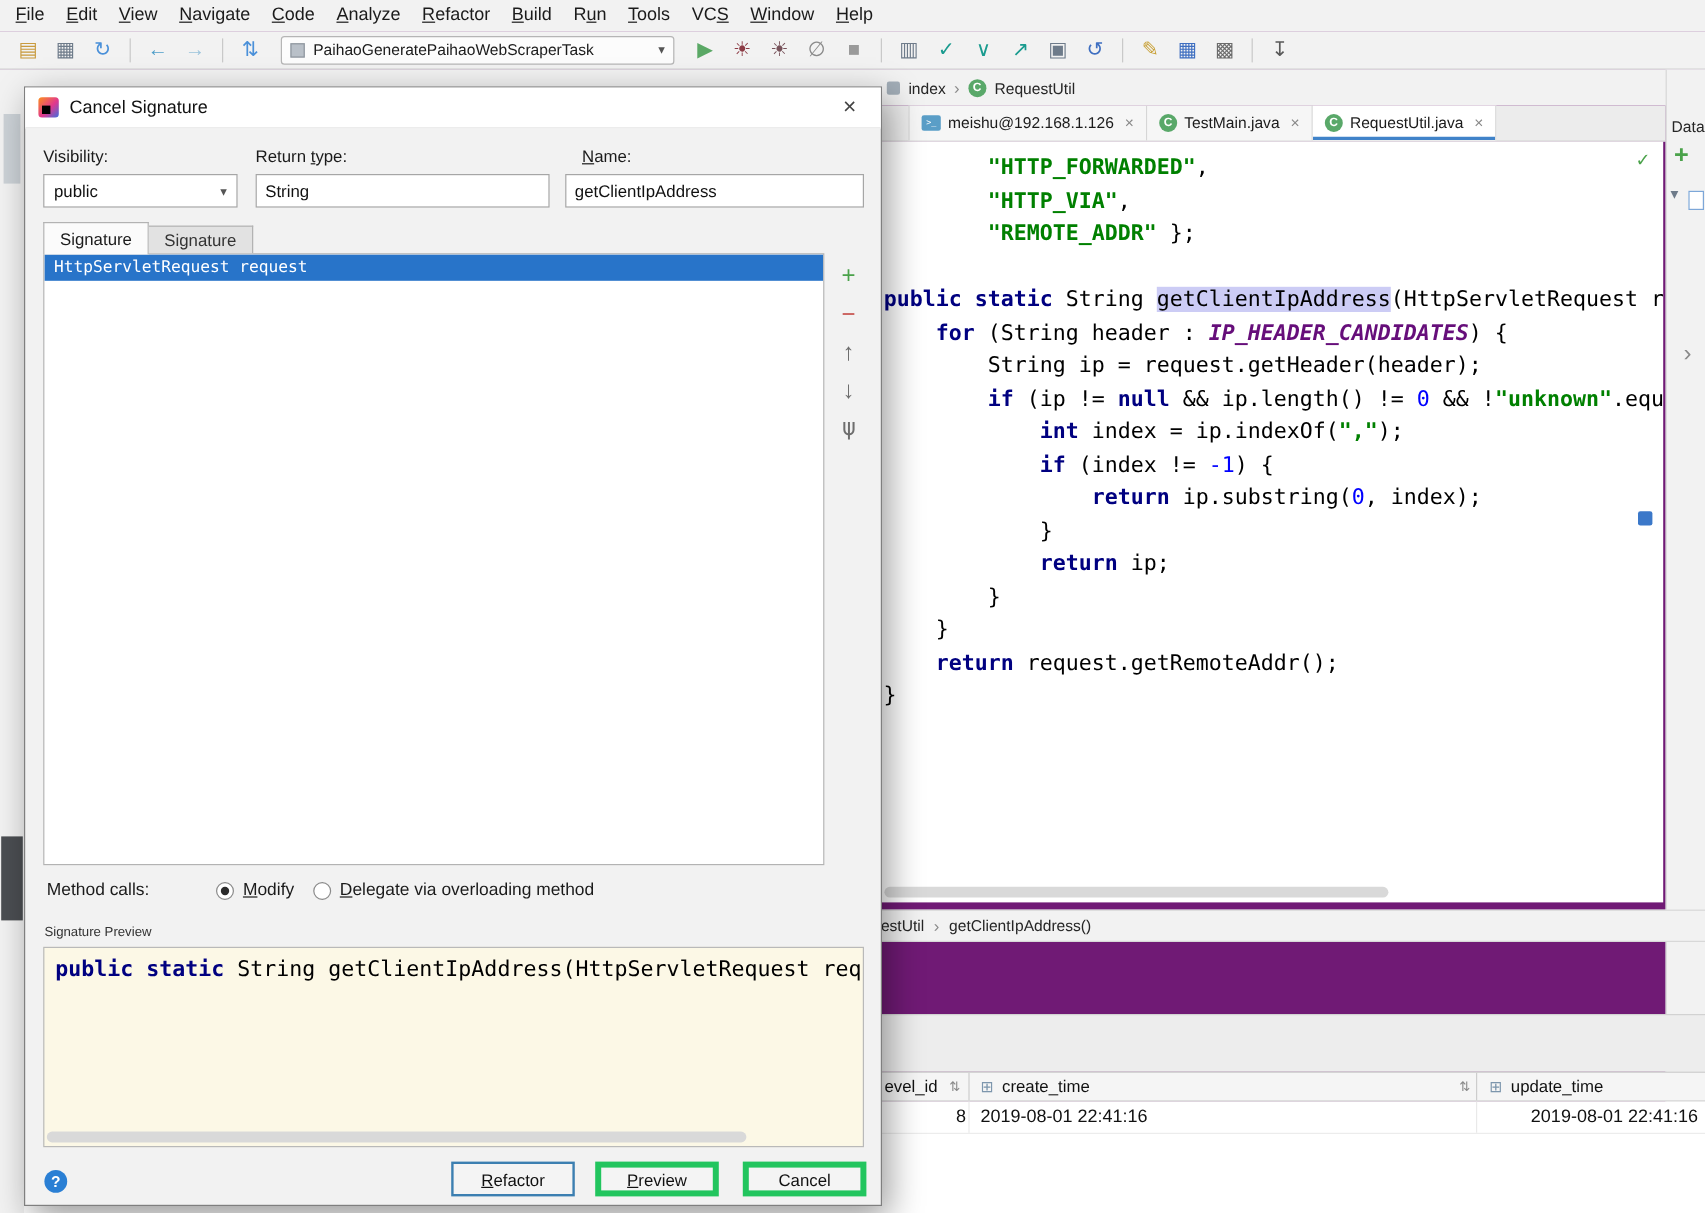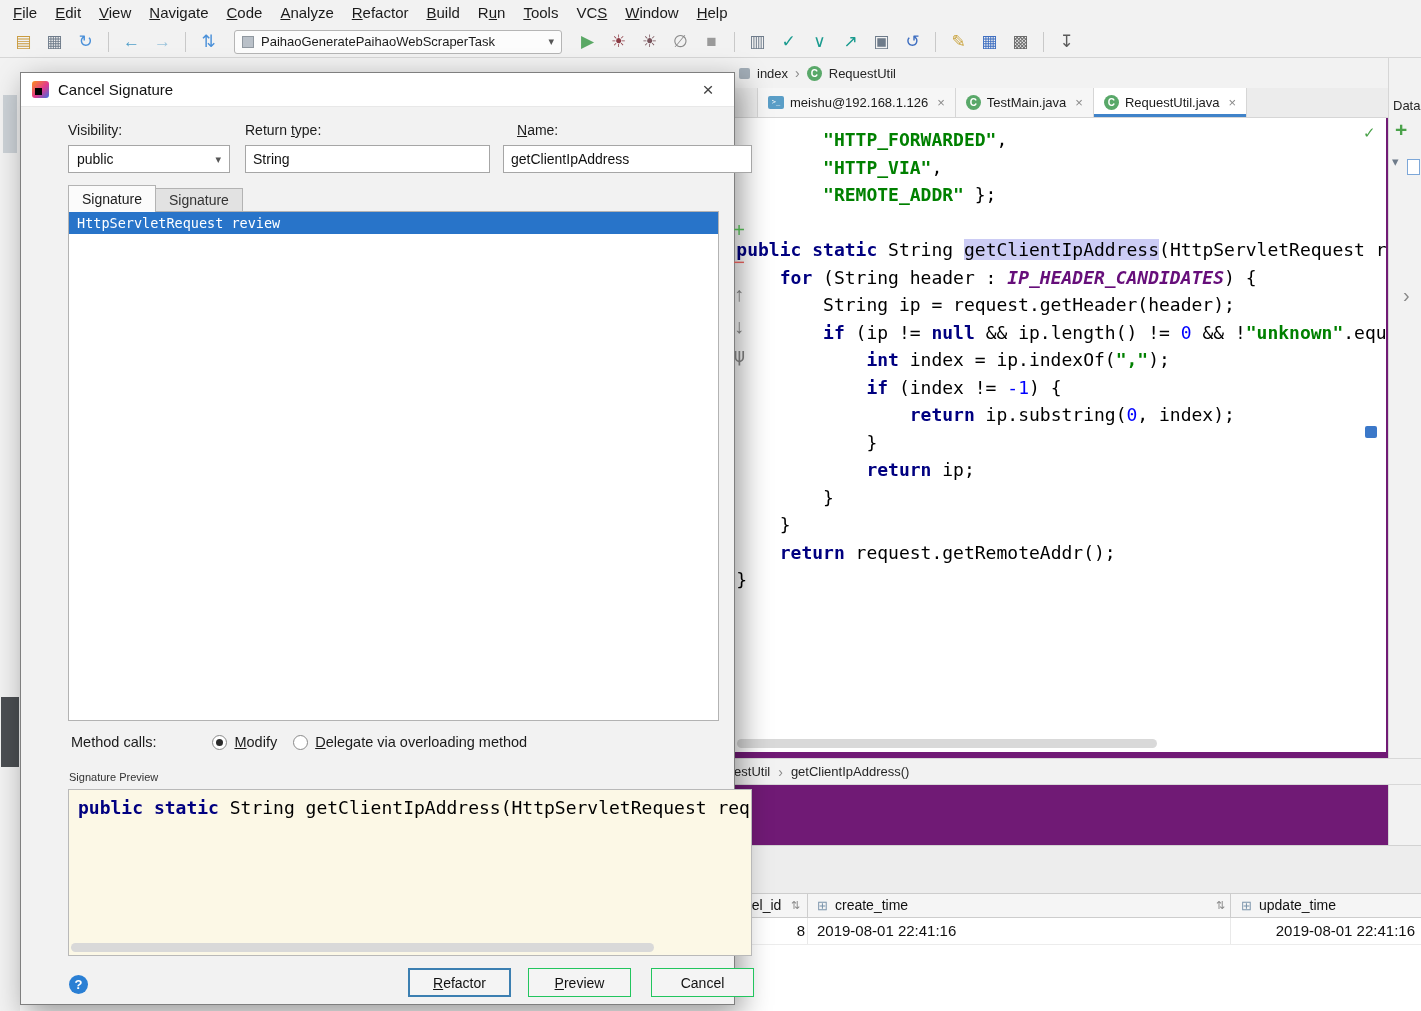--- a/index.html
+++ b/index.html
@@ -98,21 +98,21 @@
 
   
   .dialog { position:absolute; left:20px; top:72px; width:715px; height:933px; background:#f2f2f2;
             border:1px solid #7f7f7f; box-shadow:6px 10px 28px rgba(0,0,0,.4); z-index:10; }
   .dlg-title { height:34px; background:#fff; display:flex; align-items:center; gap:9px; padding:0 11px;
                font-size:15px; color:#111; border-bottom:1px solid #e8e8e8; }
   .dlg-app-icon { width:17px; height:17px; border-radius:3px; position:relative;
                   background:linear-gradient(135deg,#fc8f1d,#e1388e 55%,#3d6fe0); }
   .dlg-app-icon::after { content:""; position:absolute; left:3px; bottom:3px; width:7px; height:7px; background:#000; }
   .dlg-close { margin-left:auto; font-size:19px; color:#444; width:30px; text-align:center; }
-  .dlg-body { position:absolute; left:0; top:34px; right:0; bottom:0;margin-left:32px; }
+  .dlg-body { position:absolute; left:0; top:34px; right:0; bottom:0; }
   .fld-label { position:absolute; top:15px; font-size:14px; color:#1b1b1b; }
   .combo { position:absolute; left:15px; top:38px; width:162px; height:28px; background:#fff;
            border:1px solid #a6a6a6; display:flex; align-items:center; padding:0 8px; font-size:14px; color:#111; }
   .combo .chev { margin-left:auto; color:#555; font-size:11px; }
   .txt { position:absolute; top:38px; height:28px; background:#fff; border:1px solid #a6a6a6;
          font-size:14px; padding:0 7px; font-family:"Liberation Sans", sans-serif; color:#111; }
   .dlg-tabs { position:absolute; left:15px; top:78px; display:flex; align-items:flex-end; height:26px; z-index:3; }
   .dlg-tab { border:1px solid #b3b3b3; border-bottom:none; padding:0 13px; font-size:14px; color:#1b1b1b;
              display:flex; align-items:center; }
   .dlg-tab.active { height:27px; background:#fbfbfb; margin-bottom:-1px; }
@@ -135,21 +135,21 @@
                       border-radius:50%; background:#2b2b2b; }
   .sig-label { position:absolute; left:16px; top:664px; font-size:11px; color:#333; }
   .preview { position:absolute; left:15px; top:682px; width:684px; height:167px; background:#fcf8e6;
              border:1px solid #b9b9b9; overflow:hidden; }
   .preview-code { position:absolute; left:9px; top:7px; font-family:"DejaVu Sans Mono", monospace;
                   font-size:18px; white-space:pre; color:#000; }
   .preview-scroll { position:absolute; left:2px; bottom:3px; width:583px; height:9px; border-radius:5px; background:#d9d9d9; }
   .help { position:absolute; left:16px; top:868px; width:19px; height:19px; border-radius:50%;
           background:#2a7fd4; color:#fff; font-size:13px; font-weight:bold; text-align:center; line-height:19px; }
   .dlg-btn { position:absolute; top:861px; height:29px; width:103px; background:#f4f4f4;
-             border:1px solid #22c55e; font-size:14px; font-family:"Liberation Sans", sans-serif; color:#111; }
+             border:5px solid #22c55e; font-size:14px; font-family:"Liberation Sans", sans-serif; color:#111; }
   .dlg-btn.default { border:2px solid #3c7fb1; }
 </style>
 </head>
 <body>
 
 <div class="screen">
 
   <div class="menubar">
       <div class="menu-item"><span class="mn">F</span>ile</div>
       <div class="menu-item"><span class="mn">E</span>dit</div>
@@ -297,21 +297,21 @@
       <div class="dlg-tabs">
         <div class="dlg-tab active">
           <span>Signature</span>
         </div>
         <div class="dlg-tab inactive">
           <span>Signature</span>
         </div>
       </div>
 
       <div class="param-panel">
-          <div class="param-row selected">HttpServletRequest review</div>
+          <div class="param-row selected">HttpServletRequest request</div>
         </div>
       <div class="side-btns">
           <div class="side-btn" style="color: rgb(74, 162, 74);">+</div>
           <div class="side-btn" style="color: rgb(199, 84, 80);">−</div>
           <div class="side-btn" style="color: rgb(110, 110, 110);">↑</div>
           <div class="side-btn" style="color: rgb(110, 110, 110);">↓</div>
           <div class="side-btn flip" style="color: rgb(110, 110, 110);">⋔</div>
         </div>
 
       <div class="method-row">

